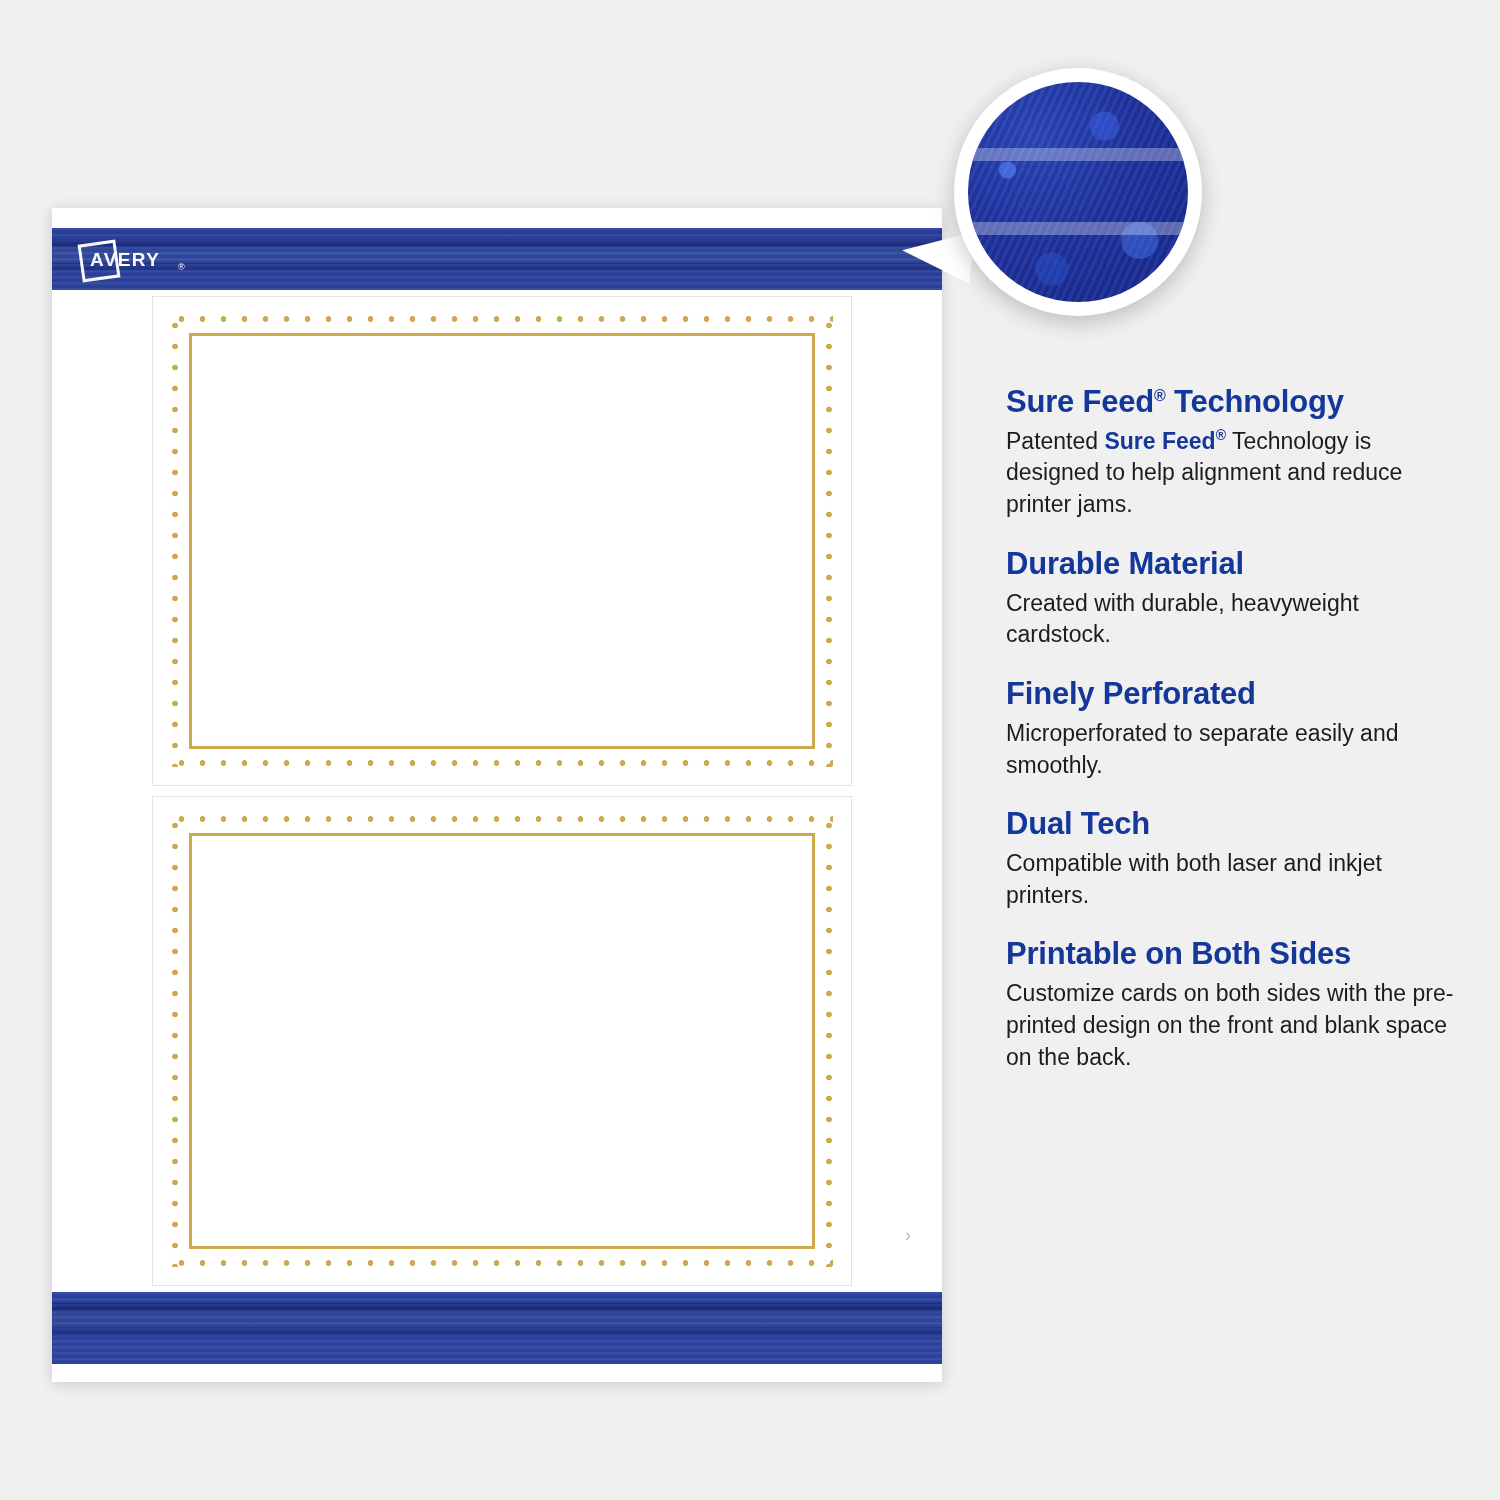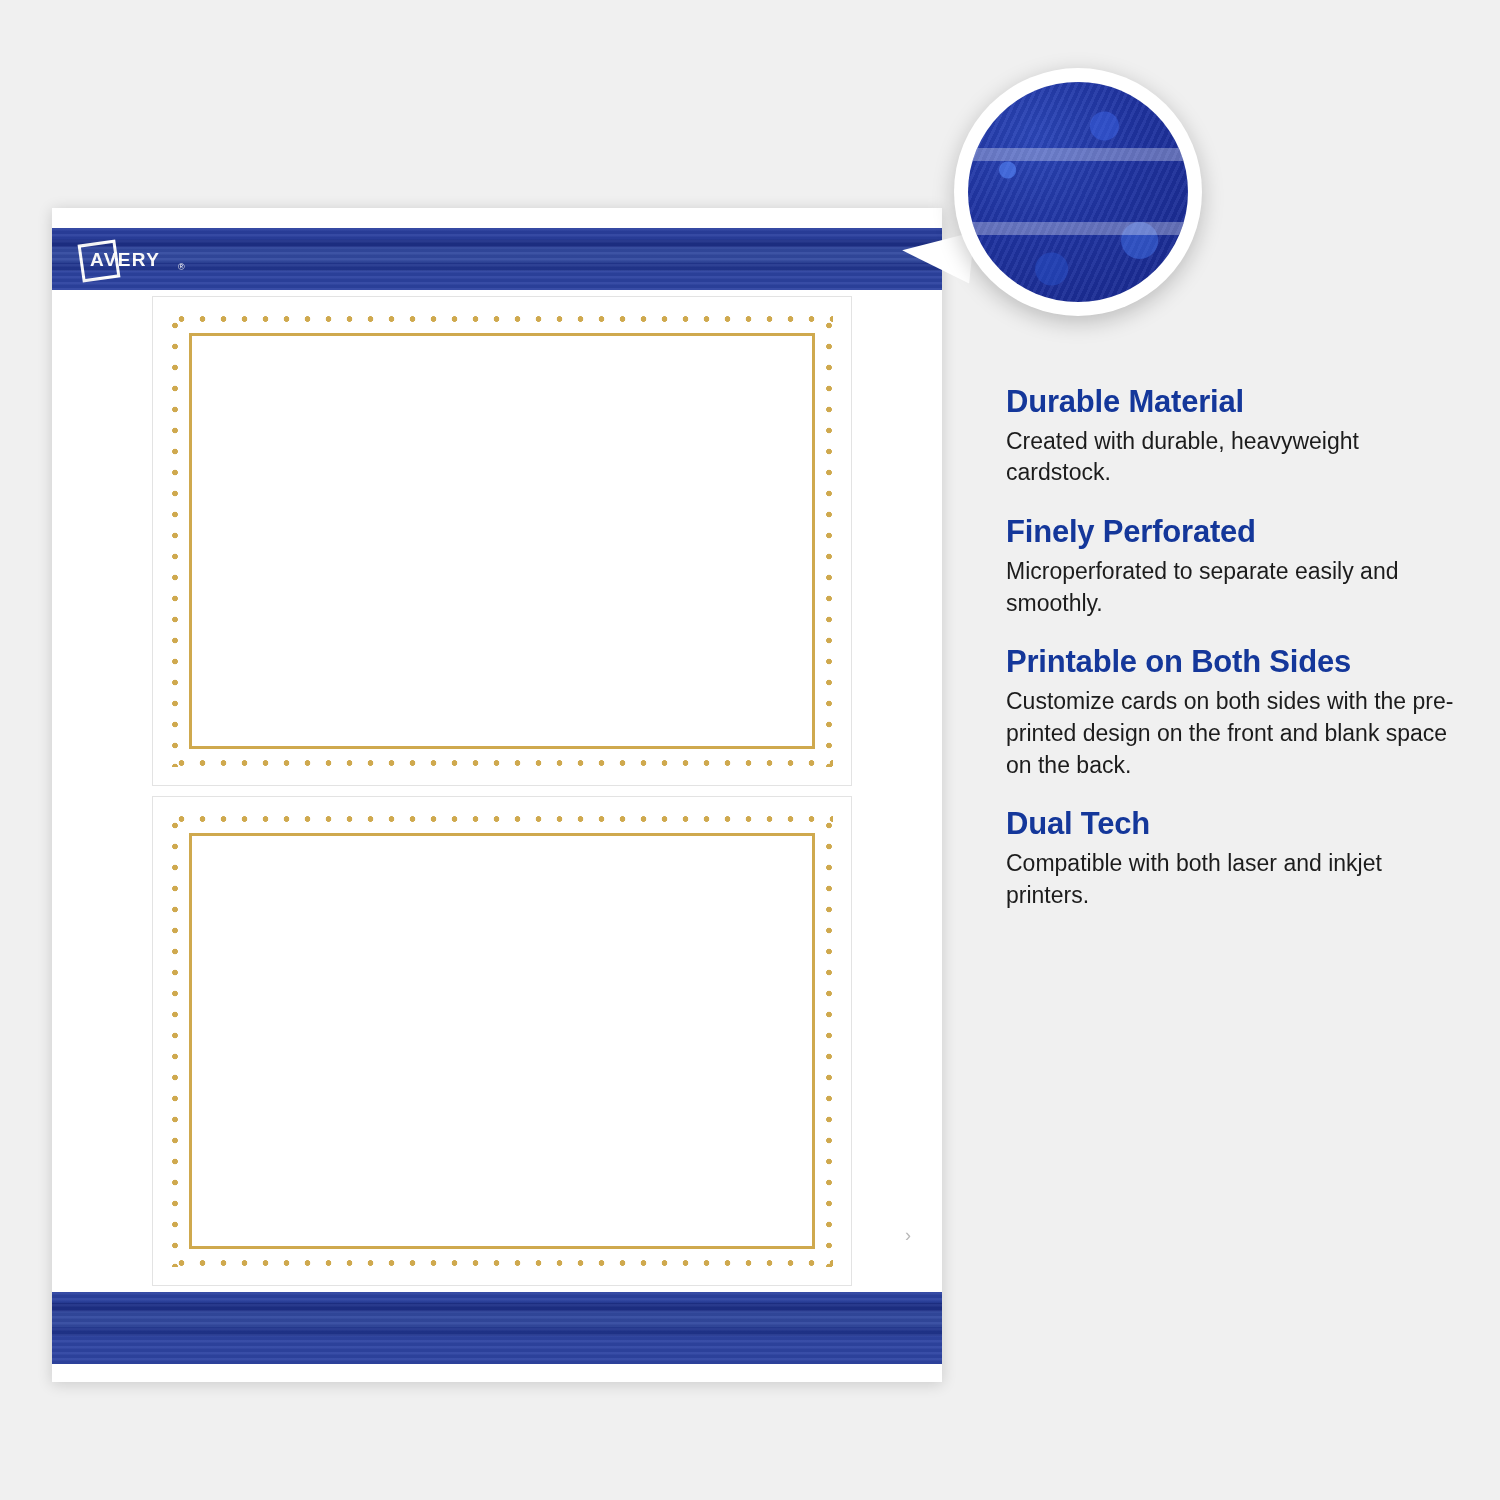--- a/index.html
+++ b/index.html
@@ -300,20 +300,28 @@
   <div class="lens-ring"></div>
   <div class="lens">
     <div class="speckle"></div>
     <div class="perf-line l1"></div>
     <div class="perf-line l2"></div>
   </div>
 </div>
 
 <div id="features">
 
+  <div class="feature">
+    <h3>
+      <span>Sure Feed</span><span class="sup">®</span><span> Technology</span>
+    </h3>
+    <p>
+      <span>Patented </span><b><span>Sure Feed</span><span class="sup">®</span></b><span> Technology is designed to help alignment and reduce printer jams.</span>
+    </p>
+  </div>
 
   <div class="feature">
     <h3>
       <span>Durable Material</span>
     </h3>
     <p>
       <span>Created with durable, heavyweight cardstock.</span>
     </p>
   </div>
 
@@ -321,29 +329,29 @@
     <h3>
       <span>Finely Perforated</span>
     </h3>
     <p>
       <span>Microperforated to separate easily and smoothly.</span>
     </p>
   </div>
 
   <div class="feature">
     <h3>
+      <span>Dual Tech</span>
+    </h3>
+    <p>
+      <span>Compatible with both laser and inkjet printers.</span>
+    </p>
+  </div>
+
+  <div class="feature">
+    <h3>
       <span>Printable on Both Sides</span>
     </h3>
     <p>
       <span>Customize cards on both sides with the pre-printed design on the front and blank space on the back.</span>
     </p>
   </div>
 
-  <div class="feature">
-    <h3>
-      <span>Dual Tech</span>
-    </h3>
-    <p>
-      <span>Compatible with both laser and inkjet printers.</span>
-    </p>
-  </div>
-
 </div>
 
 </body></html>

